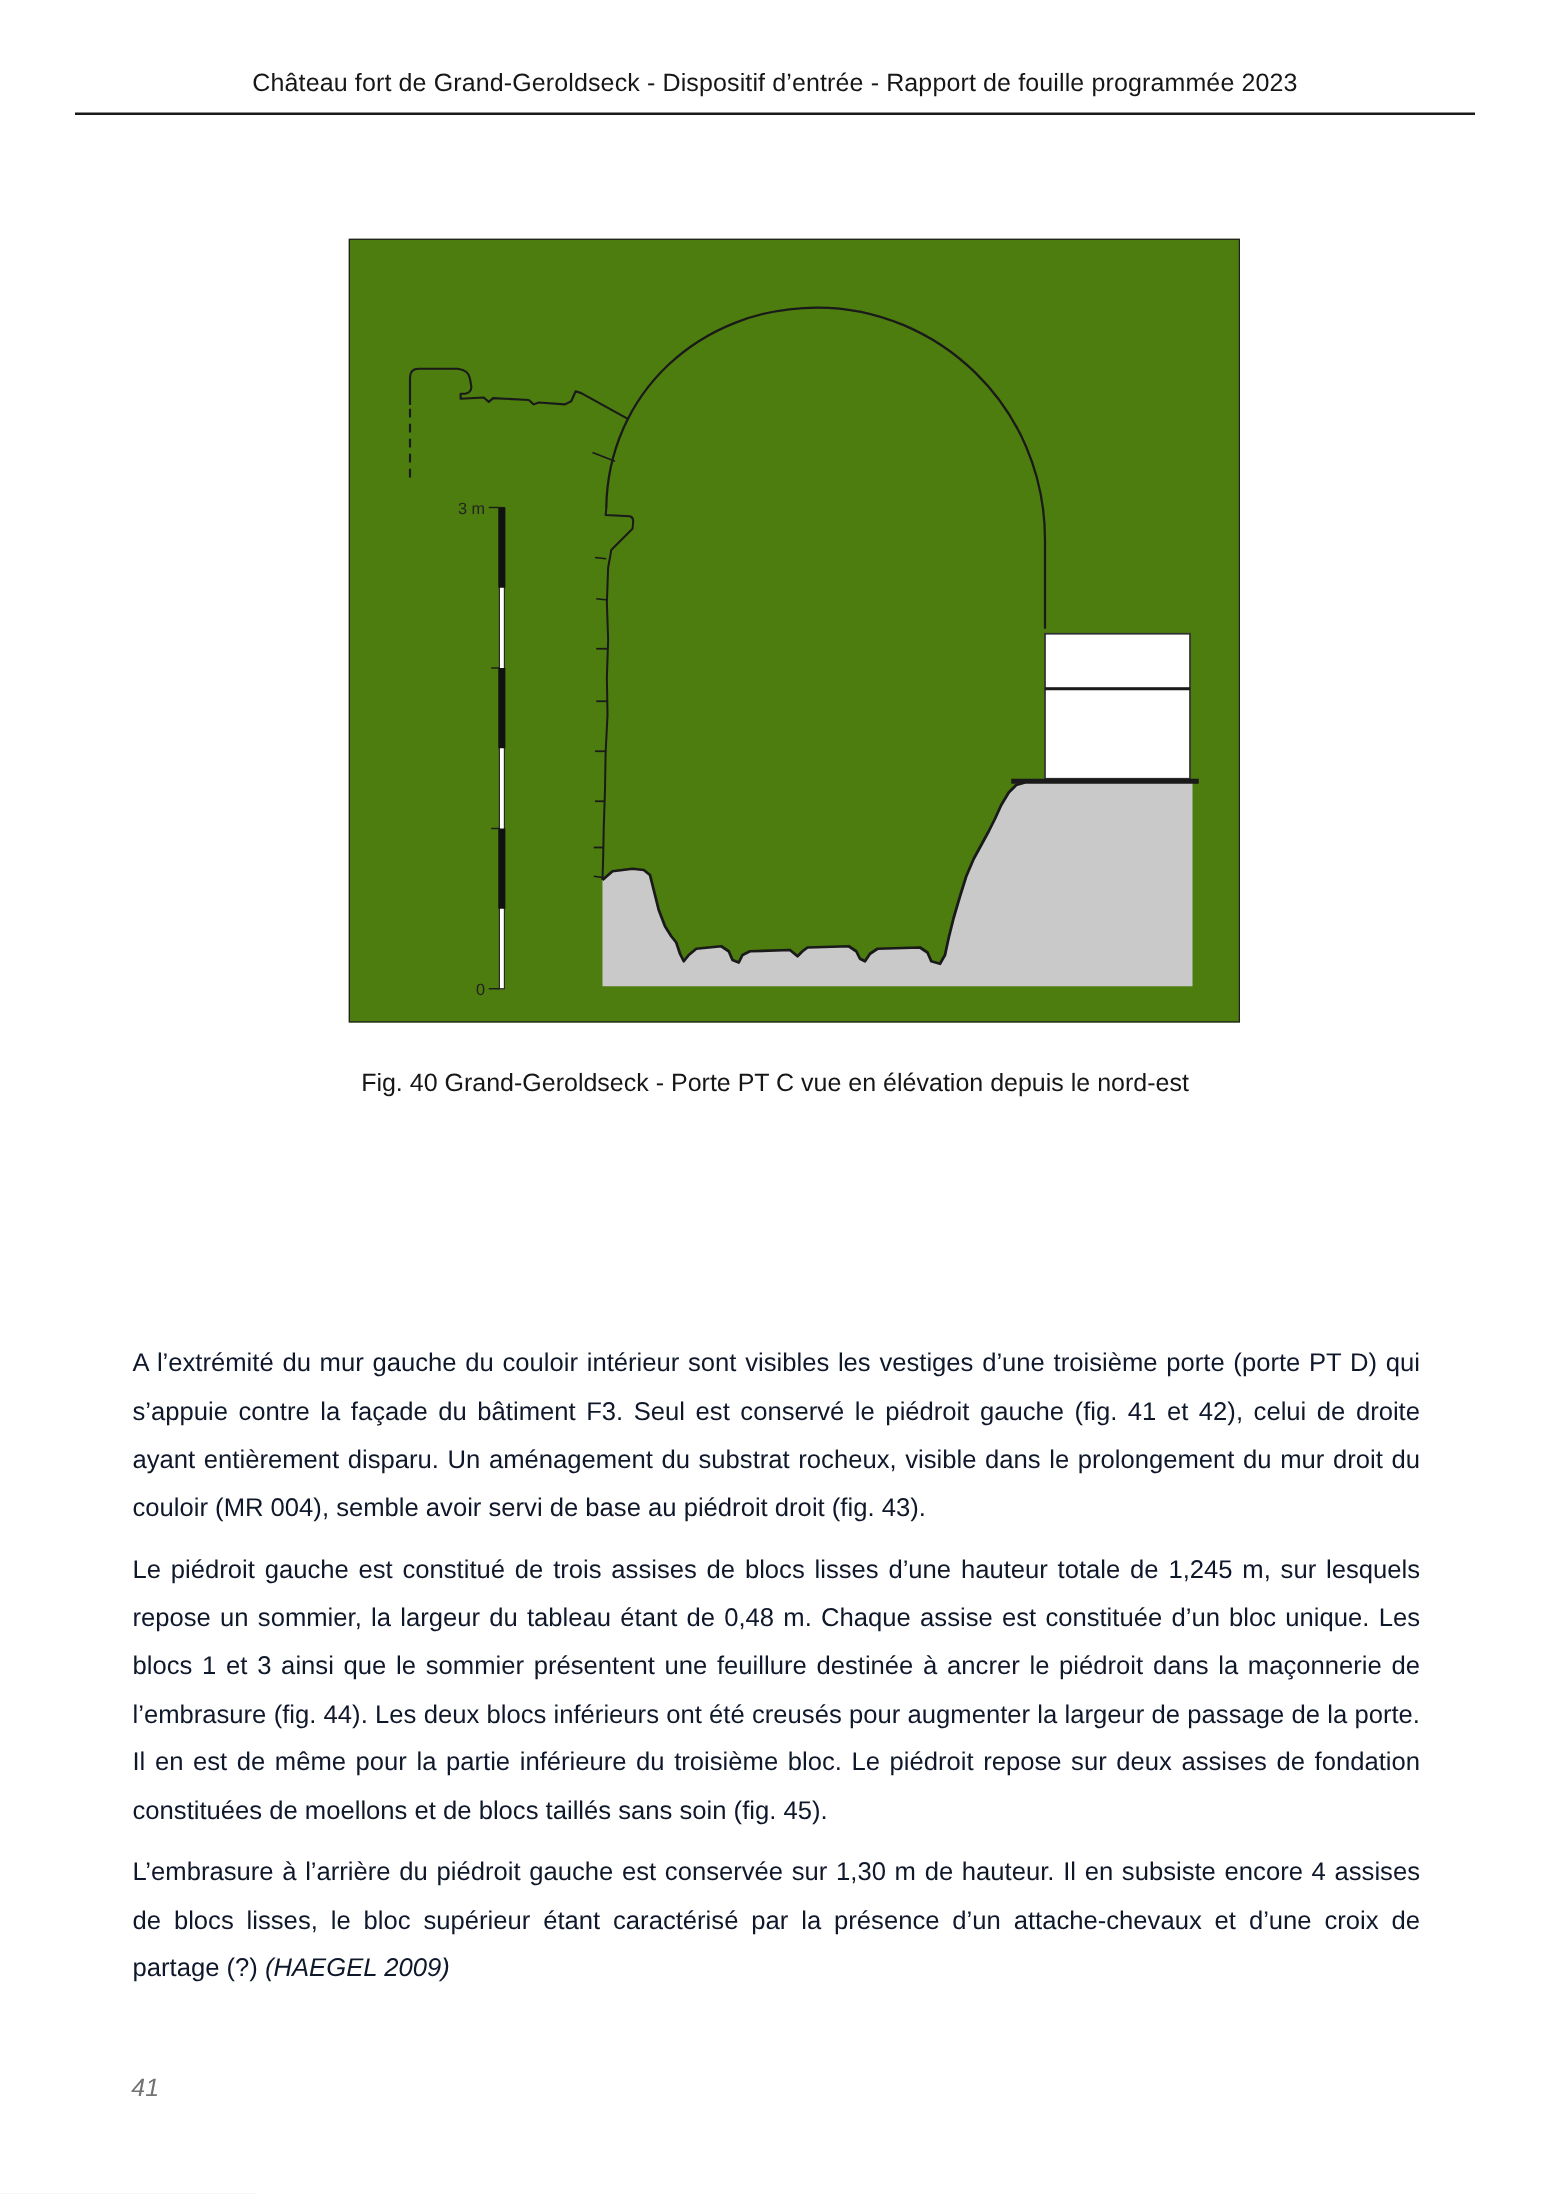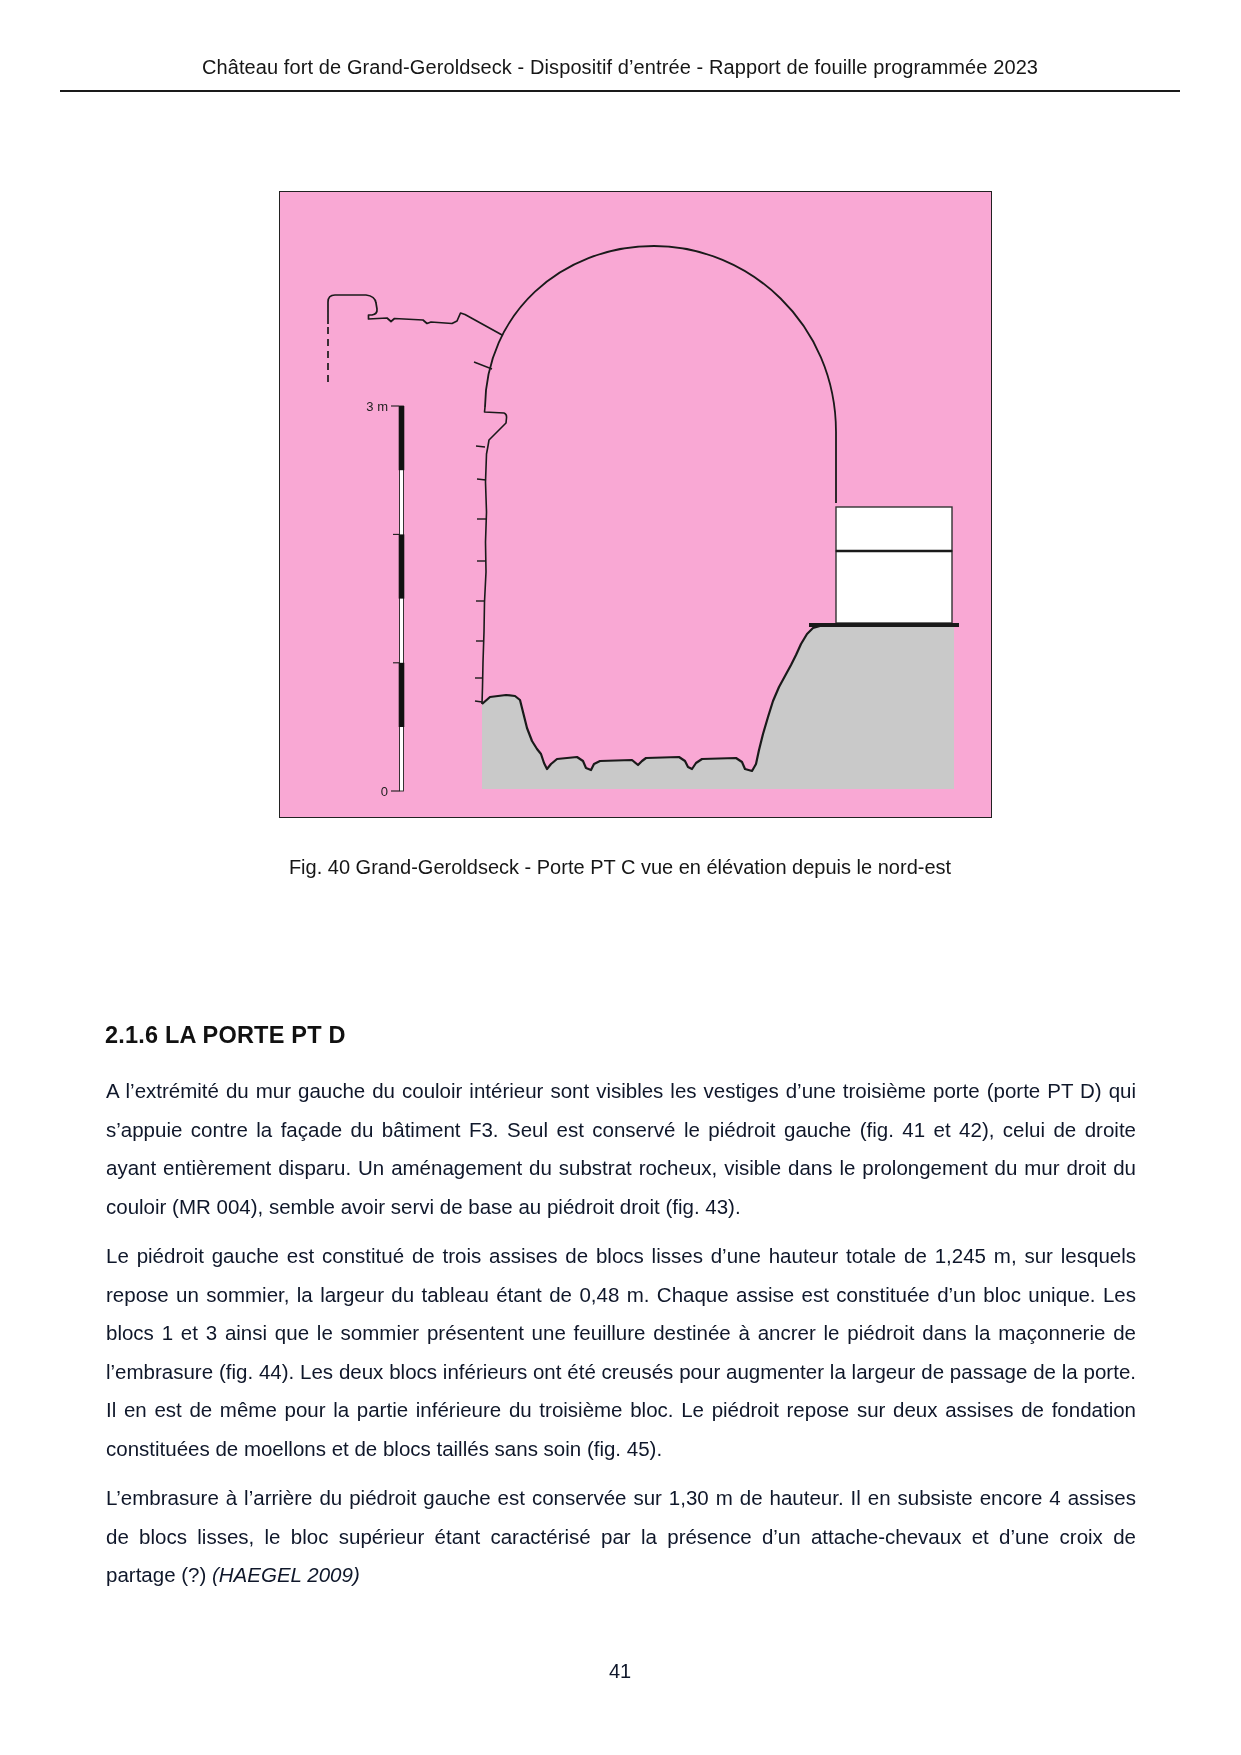--- a/index.html
+++ b/index.html
@@ -14,41 +14,41 @@
   .header-title{
     position:absolute;top:56px;left:105px;width:1030px;
     text-align:center;font-size:20px;letter-spacing:0.1px;color:#161616;
   }
   .header-rule{
     position:absolute;top:90px;left:60px;width:1120px;height:0;
     border-top:2px solid #1a1a1a;
   }
   .figure-frame{
     position:absolute;left:279px;top:191px;width:711px;height:625px;
-    border:1.5px solid #222;box-sizing:content-box;background:#f9a8d4;
+    border:1.5px solid #222;box-sizing:content-box;background:#4d7c0f;
   }
   .figure-frame svg{display:block;width:711px;height:625px;}
   .caption{
     position:absolute;left:105px;top:851px;width:1030px;
     text-align:center;font-size:20px;line-height:32px;color:#161616;
   }
   .caption .credit{font-style:italic;}
   .section-heading{
     position:absolute;left:105px;top:1022px;width:1030px;
     font-size:23.5px;font-weight:bold;color:#111;letter-spacing:0.2px;
   }
   .body-text{
     position:absolute;left:106px;top:1072px;width:1030px;
     font-size:20.5px;line-height:38.5px;text-align:justify;color:#0f172a;
   }
   .body-text p{margin:0 0 11px 0;}
   .citation{font-style:italic;}
   .page-number{
     position:absolute;top:1660px;left:105px;width:1030px;
-    text-align:center;font-size:20px;color:#0f172a;
+    text-align:left;font-size:20px;color:#737373;font-style:italic;
   }
   .drawing line,.drawing path,.drawing polyline{stroke:#1a1a1a;fill:none;}
 </style>
 </head>
 <body>
 
 <div class="page">
 
   <div class="header-title">Château fort de Grand-Geroldseck - Dispositif d’entrée - Rapport de fouille programmée 2023</div>
   <div class="header-rule"></div>
@@ -98,21 +98,20 @@
         <line x1="556" y1="359" x2="672" y2="359" stroke-width="2.4"></line>
         <line x1="529" y1="433" x2="679" y2="433" stroke-width="4" stroke="#0c0c0c"></line>
       </g>
     </svg>
   </div>
 
   <div class="caption">
     <div>Fig. 40 Grand-Geroldseck - Porte PT C vue en élévation depuis le nord-est</div>
   </div>
 
-  <div class="section-heading">2.1.6 LA PORTE PT D</div>
 
   <div class="body-text">
     <p>A l’extrémité du mur gauche du couloir intérieur sont visibles les vestiges d’une troisième porte (porte PT D) qui s’appuie contre la façade du bâtiment F3. Seul est conservé le piédroit gauche (fig. 41 et 42), celui de droite ayant entièrement disparu. Un aménagement du substrat rocheux, visible dans le prolongement du mur droit du couloir (MR 004), semble avoir servi de base au piédroit droit (fig. 43).</p>
     <p>Le piédroit gauche est constitué de trois assises de blocs lisses d’une hauteur totale de 1,245 m, sur lesquels repose un sommier, la largeur du tableau étant de 0,48 m. Chaque assise est constituée d’un bloc unique. Les blocs 1 et 3 ainsi que le sommier présentent une feuillure destinée à ancrer le piédroit dans la maçonnerie de l’embrasure (fig. 44). Les deux blocs inférieurs ont été creusés pour augmenter la largeur de passage de la porte. Il en est de même pour la partie inférieure du troisième bloc. Le piédroit repose sur deux assises de fondation constituées de moellons et de blocs taillés sans soin (fig. 45).</p>
     <p><span>L’embrasure à l’arrière du piédroit gauche est conservée sur 1,30 m de hauteur. Il en subsiste encore 4 assises de blocs lisses, le bloc supérieur étant caractérisé par la présence d’un attache-chevaux et d’une croix de partage (?) </span><span class="citation">(HAEGEL 2009)</span></p>
   </div>
 
   <div class="page-number">41</div>
 
 </div>

